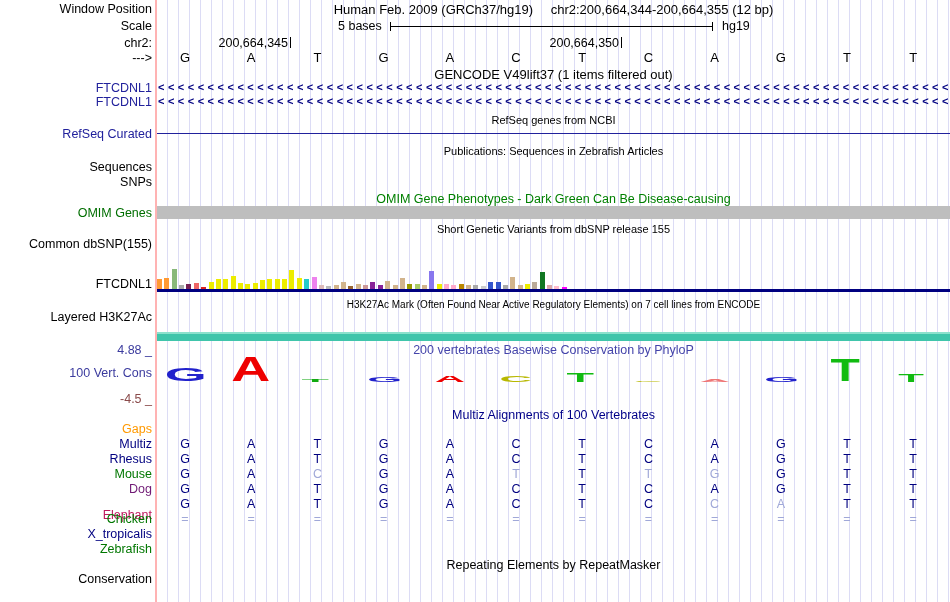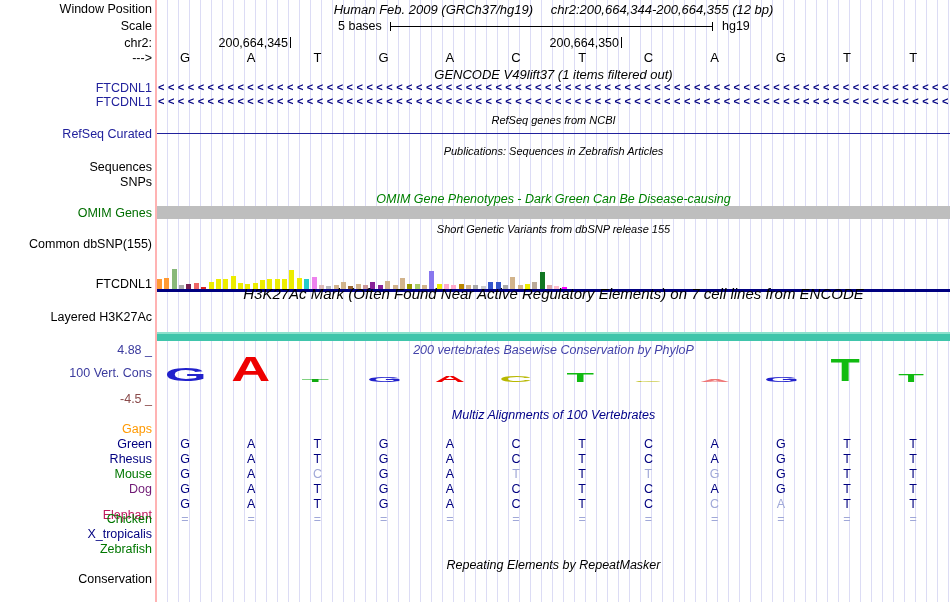--- a/index.html
+++ b/index.html
@@ -6,21 +6,21 @@
   html,body { width:950px; height:602px; background:#fff; overflow:hidden;
     font-family:"Liberation Sans", sans-serif; }
   #browser { position:relative; width:950px; height:602px; }
 
   
   #grid { position:absolute; left:157px; top:0; width:793px; height:602px;
     background:repeating-linear-gradient(to right, transparent 0 10px, #dcdcf5 10px 11px); }
   #left-edge { position:absolute; left:155px; top:0; width:2px; height:602px; background:#ffb3b3; }
 
   .gutter { position:absolute; left:0; width:152px; text-align:right; font-size:12.5px; color:#000; white-space:nowrap; }
-  .center-lab { position:absolute; left:157px; width:793px; text-align:center; white-space:nowrap;font-style:italic; }
+  .center-lab { position:absolute; left:157px; width:793px; text-align:center; white-space:nowrap; }
   .abs { position:absolute; }
   .blue-lab { color:#21219c; }
   .green-lab { color:#006e00; }
 
   .hline { position:absolute; left:157px; width:793px; }
 
   .arrow-row { position:absolute; left:158px; width:791px; height:13px; overflow:hidden;
     color:#000080; font-size:11px; font-weight:bold; letter-spacing:3.5px; line-height:13px; }
 
   .cellwrap { position:absolute; left:157px; top:0; width:793px; height:15px; }
@@ -161,21 +161,21 @@
       <div style="height: 4px; background: rgb(210, 180, 140);"></div>
       <div style="height: 5px; background: rgb(237, 237, 0);"></div>
       <div style="height: 7px; background: rgb(187, 170, 153);"></div>
       <div style="height: 17px; background: rgb(17, 119, 34);"></div>
       <div style="height: 4px; background: rgb(221, 170, 170);"></div>
       <div style="height: 3px; background: rgb(255, 187, 204);"></div>
       <div style="height: 2px; background: rgb(255, 0, 255);"></div>
     </div>
   <div class="hline" id="gtex-base"></div>
 
-  <div class="center-lab" style="top:285px; font-size:15px">H3K27Ac Mark (Often Found Near Active Regulatory Elements) on 7 cell lines from ENCODE</div>
+  <div class="center-lab" style="top:299px; font-size:10px">H3K27Ac Mark (Often Found Near Active Regulatory Elements) on 7 cell lines from ENCODE</div>
   <div class="gutter" style="top:310px">Layered H3K27Ac</div>
   <div class="hline" id="h3k-bar"></div>
 
   <div class="gutter" style="top:343px; color:#3b3b9e">4.88 _</div>
   <div class="center-lab" style="top:343px; font-size:12.5px; color:#4444aa">200 vertebrates Basewise Conservation by PhyloP</div>
   <div class="gutter" style="top:366px; color:#3b3b9e">100 Vert. Cons</div>
   <div id="cons-row">
       <span style="color: rgb(34, 34, 204); left: 17px; transform: scale(1.8, 0.636364);">G</span>
       <span style="color: rgb(238, 0, 0); left: 83.2px; transform: scale(1.8, 1.18182);">A</span>
       <span style="color: rgb(17, 170, 17); left: 149.4px; transform: scale(1.5, 0.136364);">T</span>
@@ -188,21 +188,21 @@
       <span style="color: rgb(34, 34, 204); left: 612.8px; transform: scale(1.5, 0.227273);">G</span>
       <span style="color: rgb(17, 187, 17); left: 679px; transform: scale(1.6, 1.04545);">T</span>
       <span style="color: rgb(17, 187, 17); left: 745.2px; transform: scale(1.4, 0.363636);">T</span>
     </div>
   <div class="gutter" style="top:392px; color:#8a4a4a">-4.5 _</div>
 
   <div class="center-lab" style="top:408px; font-size:12.5px; color:#000088">Multiz Alignments of 100 Vertebrates</div>
   <div id="multiz-rows">
       <div class="gutter" style="top: 422px; color: rgb(255, 153, 0);">Gaps</div>
       <div class="cellwrap" style="top: 422px;"></div>
-      <div class="gutter" style="top: 437px; color: rgb(0, 0, 128);">Green</div>
+      <div class="gutter" style="top: 437px; color: rgb(0, 0, 128);">Multiz</div>
       <div class="cellwrap" style="top: 437px;">
         <span class="seqcell" style="left: 28px; color: rgb(0, 0, 128);">G</span>
         <span class="seqcell" style="left: 94.2px; color: rgb(0, 0, 128);">A</span>
         <span class="seqcell" style="left: 160.4px; color: rgb(0, 0, 128);">T</span>
         <span class="seqcell" style="left: 226.6px; color: rgb(0, 0, 128);">G</span>
         <span class="seqcell" style="left: 292.8px; color: rgb(0, 0, 128);">A</span>
         <span class="seqcell" style="left: 359px; color: rgb(0, 0, 128);">C</span>
         <span class="seqcell" style="left: 425.2px; color: rgb(0, 0, 128);">T</span>
         <span class="seqcell" style="left: 491.4px; color: rgb(0, 0, 128);">C</span>
         <span class="seqcell" style="left: 557.6px; color: rgb(0, 0, 128);">A</span>

